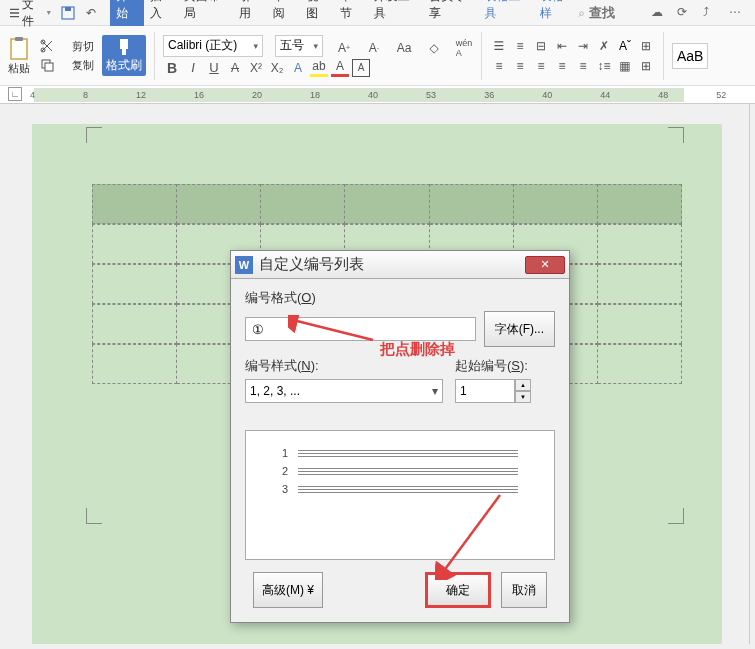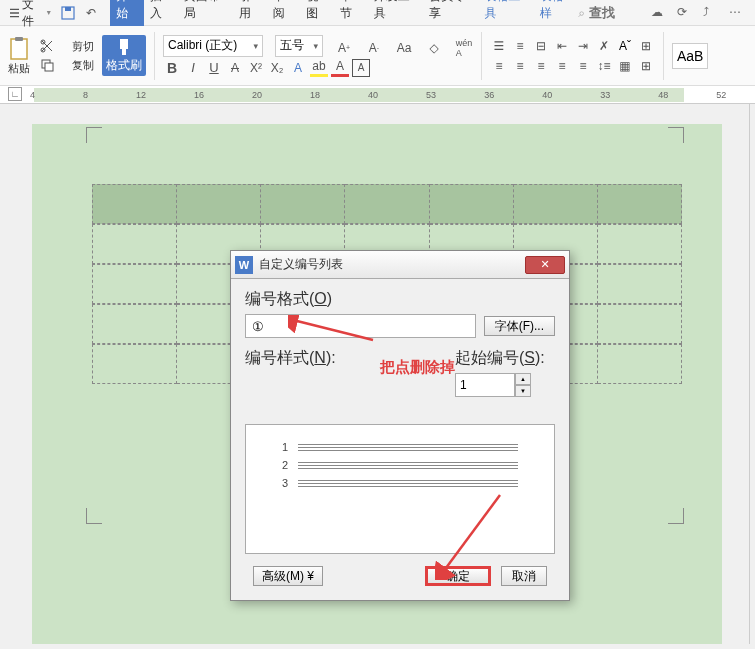--- a/index.html
+++ b/index.html
@@ -60,28 +60,28 @@
 .corner { position: absolute; width: 16px; height: 16px; }
 .corner.tl { left: 54px; top: 3px; border-left: 1px solid #888; border-top: 1px solid #888; }
 .corner.tr { right: 38px; top: 3px; border-right: 1px solid #888; border-top: 1px solid #888; }
 .corner.bl { left: 54px; bottom: 120px; border-left: 1px solid #888; border-bottom: 1px solid #888; }
 .corner.br { right: 38px; bottom: 120px; border-right: 1px solid #888; border-bottom: 1px solid #888; }
 
 
 .dialog { position: absolute; left: 230px; top: 250px; width: 340px; background: #f0f0f0; border: 1px solid #888; box-shadow: 3px 3px 10px rgba(0,0,0,0.3); }
 .dialog-title { height: 28px; background: linear-gradient(#fdfdfd, #e8e8e8); display: flex; align-items: center; padding: 0 4px; border-bottom: 1px solid #aaa; }
 .dialog-title .w-icon { width: 18px; height: 18px; background: #4a7bc8; color: #fff; display: flex; align-items: center; justify-content: center; font-size: 11px; font-weight: bold; margin-right: 6px; }
-.dialog-title span.title-text { font-size: 12px; color: #333; }
+.dialog-title span.title-text { font-size: 15px; color: #333; }
 .dialog-title .close { margin-left: auto; width: 40px; height: 18px; background: #c75050; border-radius: 2px; display: flex; align-items: center; justify-content: center; color: #fff; cursor: pointer; font-size: 11px; border: 1px solid #a03030; }
 .dialog-body { padding: 10px 14px; }
-.field-label { font-size: 16px; color: #333; margin-bottom: 4px; }
+.field-label { font-size: 13px; color: #333; margin-bottom: 4px; }
 .field-label u { text-decoration: underline; }
 .field-row { display: flex; gap: 8px; align-items: center; margin-bottom: 10px; }
 .text-input { flex: 1; height: 24px; border: 1px solid #aaa; background: #fff; padding: 0 6px; font-size: 13px; }
-.dlg-btn { height: 20px; padding: 0 10px; border: 1px solid #999; background: linear-gradient(#fdfdfd, #e3e3e3); cursor: pointer; font-size: 12px; display: flex; align-items: center; }
+.dlg-btn { height: 36px; padding: 0 10px; border: 1px solid #999; background: linear-gradient(#fdfdfd, #e3e3e3); cursor: pointer; font-size: 12px; display: flex; align-items: center; }
 .two-col { display: flex; gap: 12px; margin-bottom: 27px; }
 .col { flex: 1; }
 .col.narrow { flex: 0 0 100px; }
 .select-input { width: 100%; height: 24px; border: 1px solid #aaa; background: #fff; padding: 0 4px; font-size: 12px; cursor: pointer; display: flex; align-items: center; position: relative; }
 .select-input::after { content: "▾"; position: absolute; right: 4px; color: #555; }
 .spinner { display: flex; }
 .spinner input { width: 60px; height: 24px; border: 1px solid #aaa; padding: 0 4px; font-size: 12px; }
 .spinner-btns { display: flex; flex-direction: column; }
 .spinner-btns button { width: 16px; height: 12px; border: 1px solid #aaa; background: #eee; font-size: 6px; cursor: pointer; padding: 0; line-height: 1; }
 .preview-box { border: 1px solid #aaa; background: #fff; height: 130px; margin: 4px 0 12px; padding: 16px 36px; }
@@ -234,21 +234,21 @@
     <span>4</span>
       <span>8</span>
       <span>12</span>
       <span>16</span>
       <span>20</span>
       <span>18</span>
       <span>40</span>
       <span>53</span>
       <span>36</span>
       <span>40</span>
-      <span>33</span>
+      <span>44</span>
       <span>48</span>
       <span>52</span>
   </div>
 </div>
 
 <div class="doc-area">
   <div class="doc-page">
     <div class="corner tl"></div>
     <div class="corner tr"></div>
     <div class="corner bl"></div>
@@ -311,20 +311,21 @@
   </div>
   <div class="dialog-body">
     <div class="field-label"><span>编号格式</span>(<u>O</u>)</div>
     <div class="field-row">
       <input class="text-input" value="①" style="">
       <button class="dlg-btn">字体(F)...</button>
     </div>
     <div class="two-col">
       <div class="col">
         <div class="field-label"><span>编号样式</span>(<u>N</u>):</div>
+        <div class="select-input">1, 2, 3, ...</div>
       </div>
       <div class="col narrow">
         <div class="field-label"><span>起始编号</span>(<u>S</u>):</div>
         <div class="spinner">
           <input value="1" style="">
           <div class="spinner-btns">
             <button>▲</button>
             <button>▼</button>
           </div>
         </div>
@@ -358,21 +359,21 @@
     </div>
     <div class="dialog-footer">
       <button class="dlg-btn adv">高级(M) ¥</button>
       <div class="spacer"></div>
       <button class="dlg-btn primary">确定</button>
       <button class="dlg-btn">取消</button>
     </div>
   </div>
 </div>
 
-<div class="annotation" style="left:380px;top:358px">把点删除掉</div>
+<div class="annotation" style="left:380px;top:340px">把点删除掉</div>
 
 <svg class="arrow" style="left:288px;top:315px" width="90" height="30">
   <defs>
       <marker id="ah1" markerWidth="10" markerHeight="10" refX="2" refY="5" orient="auto">
         <path d="M0 0L10 5L0 10z" fill="#e04040"></path>
       </marker>
     </defs>
   <line x1="85" y1="25" x2="5" y2="5" stroke="#e04040" stroke-width="2.5" marker-end="url(#ah1)"></line>
 </svg>
 <svg class="arrow" style="left:435px;top:490px" width="70" height="90">

